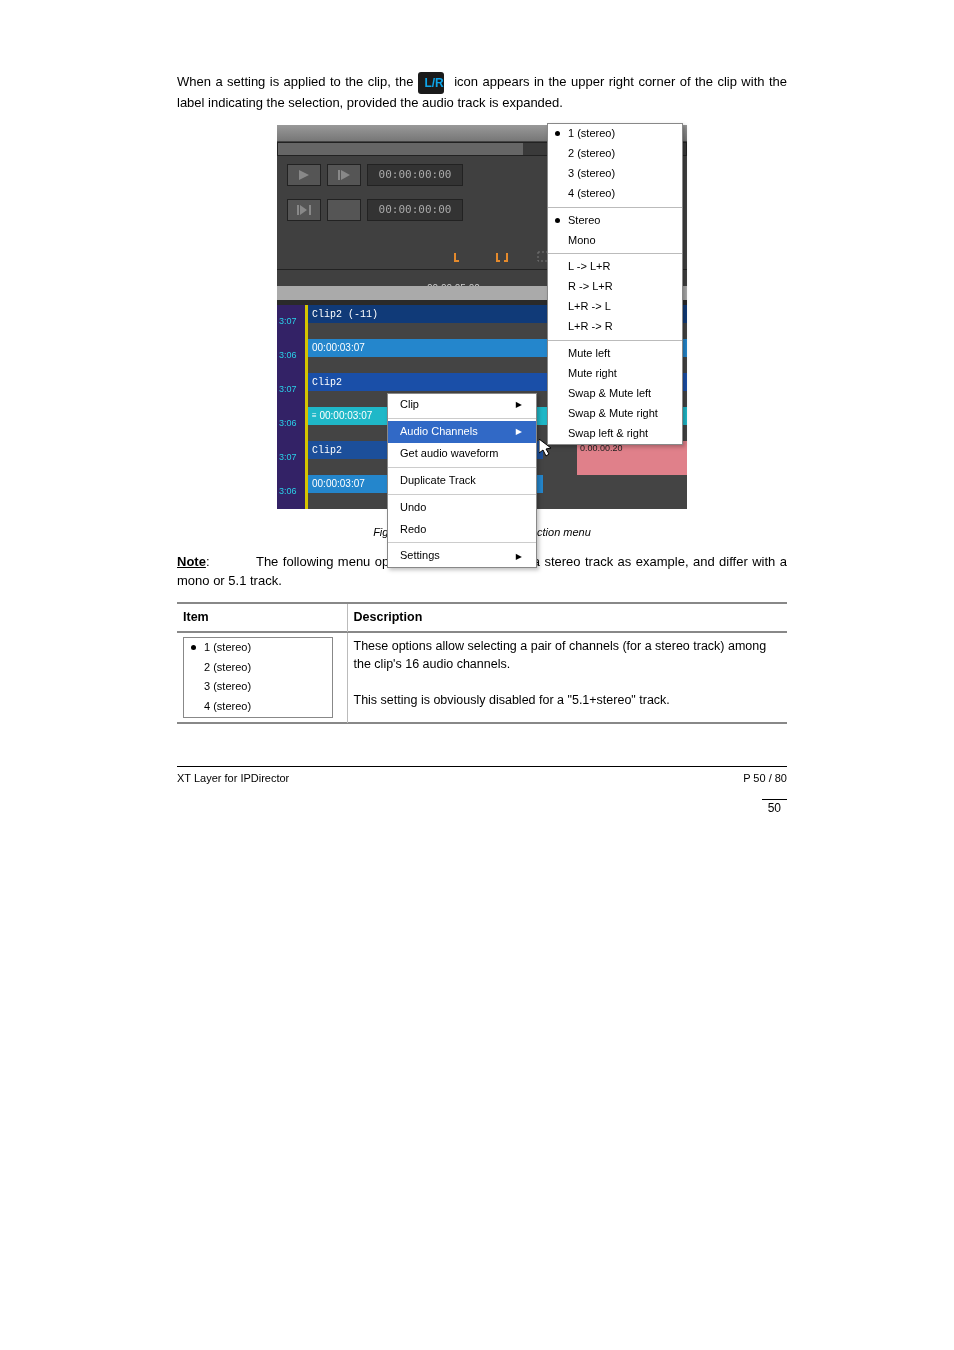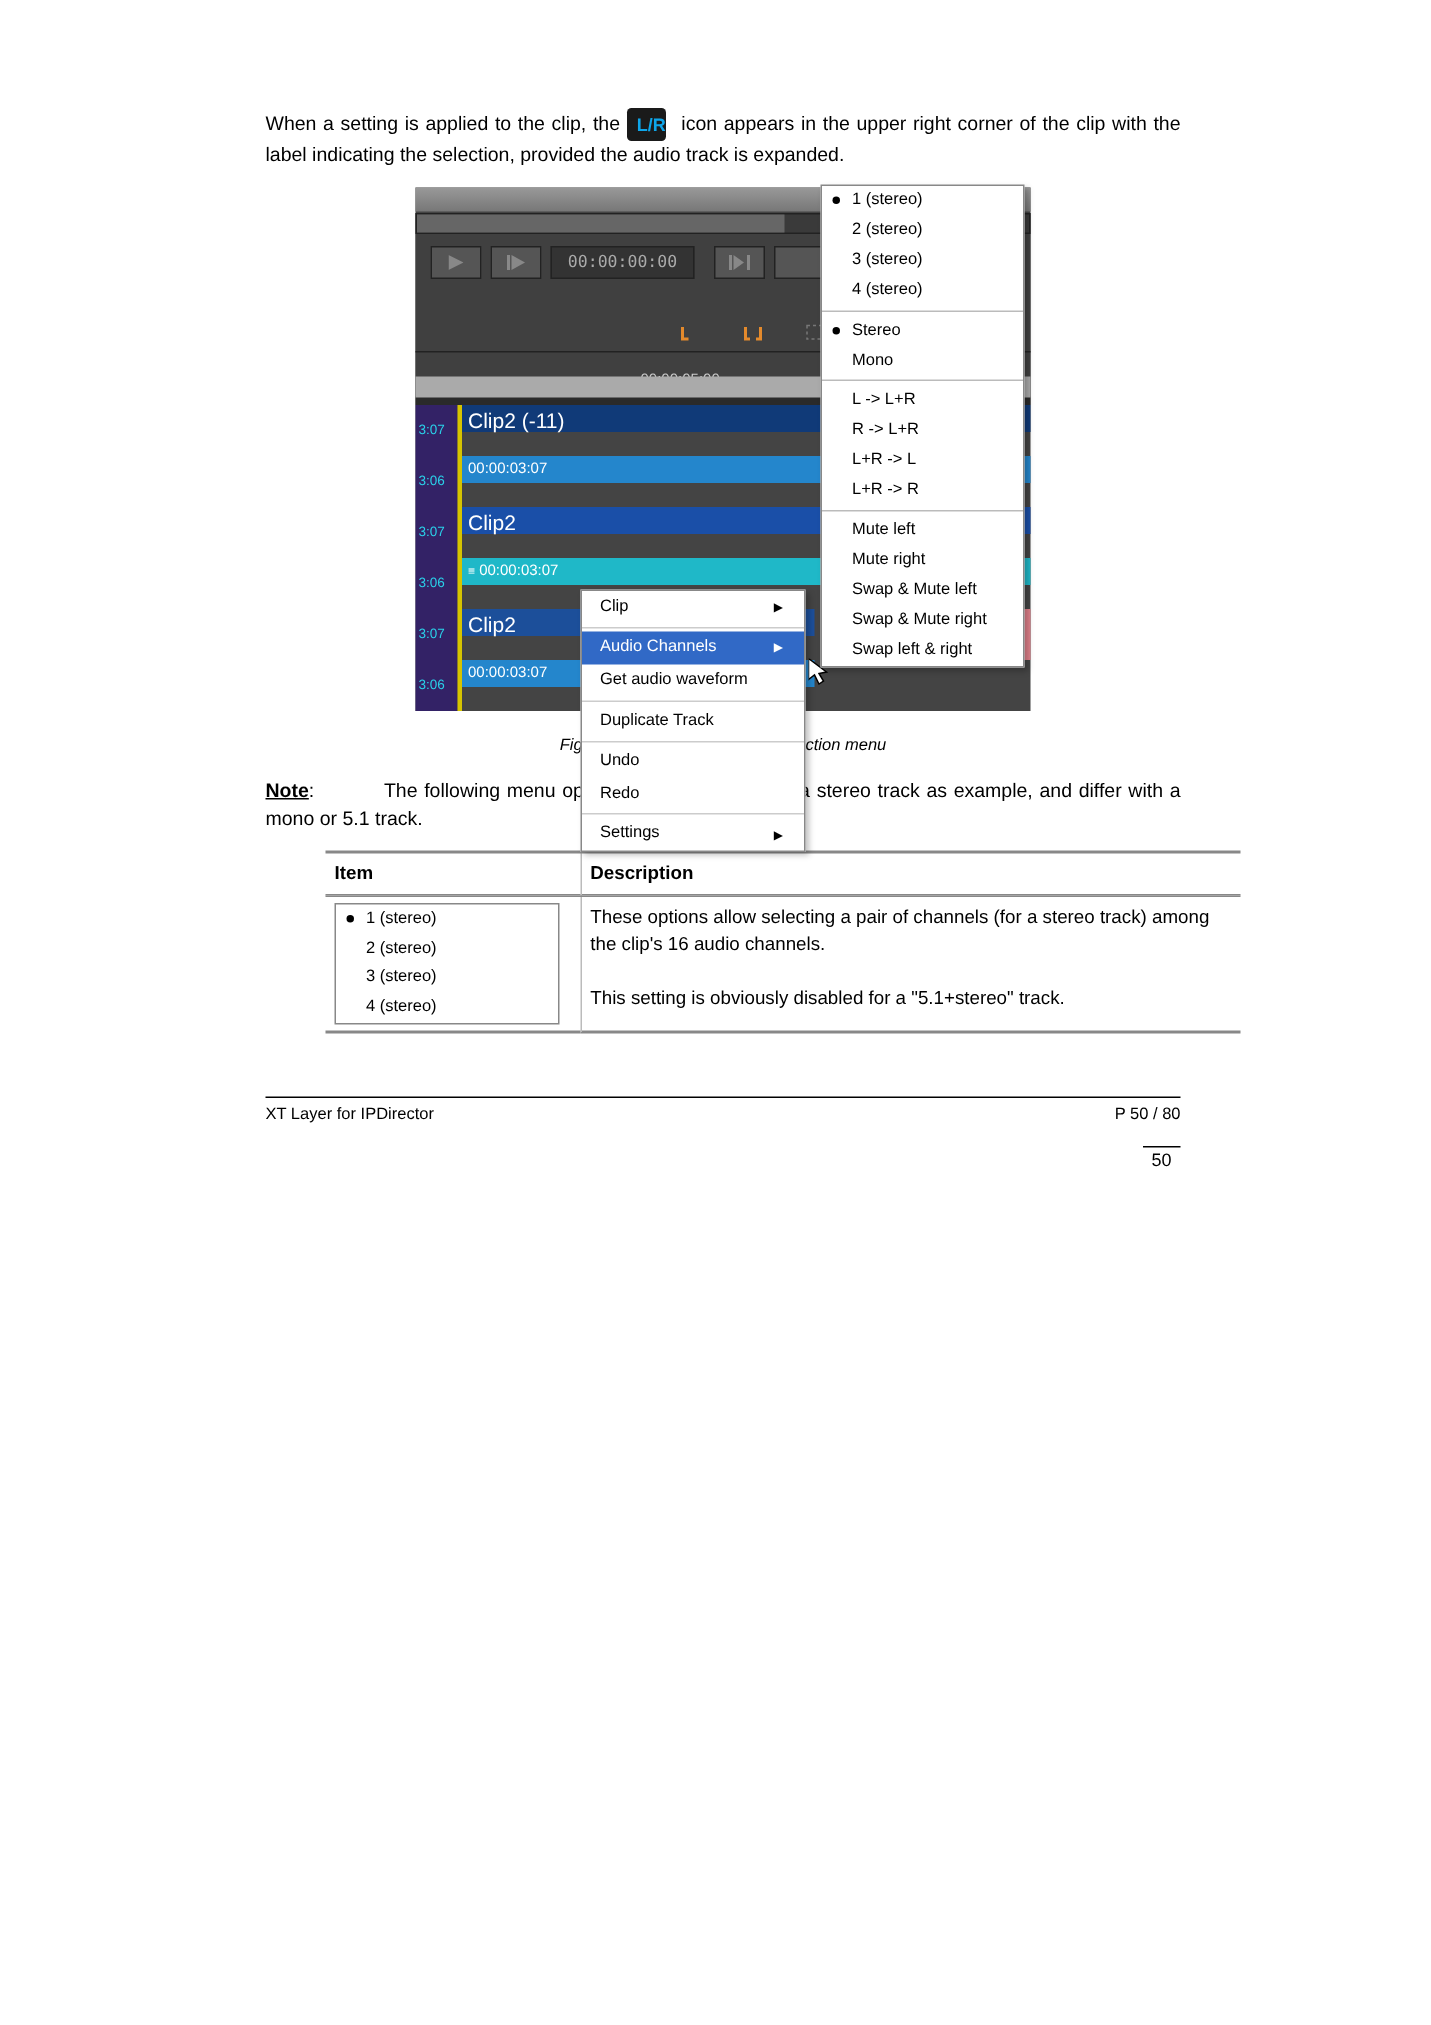--- a/index.html
+++ b/index.html
@@ -67,36 +67,36 @@
     background:#404040; padding:8px 10px 6px 10px; display:flex; gap:6px; align-items:center;
   }
   .tbtn {
     width:34px; height:22px; background:#555; border:1px solid #222; display:flex; align-items:center; justify-content:center;
     color:#888;
   }
   .tc-box {
     width: 96px; height:22px; background:#333; border:1px solid #222; color:#aaa;
     display:flex; align-items:center; justify-content:center; font-family: monospace; font-size:11px;
   }
-  .trans-col { display:flex; flex-direction:row; gap:13px; }
+  .trans-col { display:flex; flex-direction:column; gap:13px; }
   .trans-row { display:flex; gap:6px; align-items:center; }
   .toolbar {
     background:#404040; padding:8px 10px 6px 10px; display:flex; gap:28px; align-items:center; justify-content:flex-end;
   }
   .tool-icon { width:14px; height:14px; display:inline-block; }
   .ruler {
     background:#404040; height:30px; position:relative; border-top:1px solid #222;
   }
   .ruler .lightbar { position:absolute; left:0; right:0; top:16px; height:14px; background:#aaa; }
   .ruler .tick { position:absolute; top:12px; color:#ccc; font-size:10px; }
   .ruler-divider { height:6px; background:#2a2a2a; }
   .track-row { display:flex; height:34px; }
   .track-tc { width:28px; background:#326; color:#2ad0e8; font-size:9px; display:flex; align-items:center; padding-left:2px; }
   .track-main { flex:1; position:relative; }
-  .clip-top { background:#103a78; color:#fff; height:18px; display:flex; align-items:flex-start; padding:0 4px; font-size:14px; justify-content:space-between;}
+  .clip-top { background:#103a78; color:#fff; height:18px; display:flex; align-items:flex-end; padding:0 4px; font-size:10px; justify-content:space-between;font-family:Liberation Mono, monospace;}
   .clip-bot { background:#2486cc; color:#fff; height:18px; display:flex; align-items:center; padding:0 4px; font-size:10px;}
   .clip-bot.cyan { background:#1fb8c8; }
   .clip-pink { position:absolute; right:0; top:0; width:110px; height:100%;
     background:#e0808a; color:#222; font-size:9px; padding:1px 3px;}
   .yellow-bar { background:#d6c400; width:3px; height:100%; }
 
   .ctx-menu {
     position:absolute; background:#fff; border:1px solid #888; font-size:11px; width:150px;
     box-shadow:2px 2px 4px rgba(0,0,0,0.25);
     text-align:right;
@@ -115,21 +115,21 @@
   .float-menu .item.dot::before {
     content:""; position:absolute; left:7px; top:7px; width:5px; height:5px; background:#000; border-radius:50%;
   }
   .float-menu .sep { height:1px; background:#bbb; margin:3px 0;}
 
   .cursor {
     position:absolute; width:12px; height:16px; 
   }
   .cursor svg { display:block; }
 
-  table.legend { border-collapse:collapse; width:100%; margin-top:10px; font-size:12.5px;margin-left:40px; }
+  table.legend { border-collapse:collapse; width:100%; margin-top:10px; font-size:12.5px; }
   table.legend td { vertical-align:top; padding:4px 6px; }
   table.legend td.left { width:170px; border-right:1px solid #bbb; }
   table.legend tr.divider td { border-top:1px solid #888; border-bottom:1px solid #888; padding:0; }
   .legend-menu {
     border:1px solid #888; background:#fff; width:150px; font-size:11px;
   }
   .legend-menu .item { padding:2px 8px 2px 20px; position:relative; }
   .legend-menu .item.dot::before {
     content:""; position:absolute; left:7px; top:7px; width:5px; height:5px; background:#000; border-radius:50%;
   }

